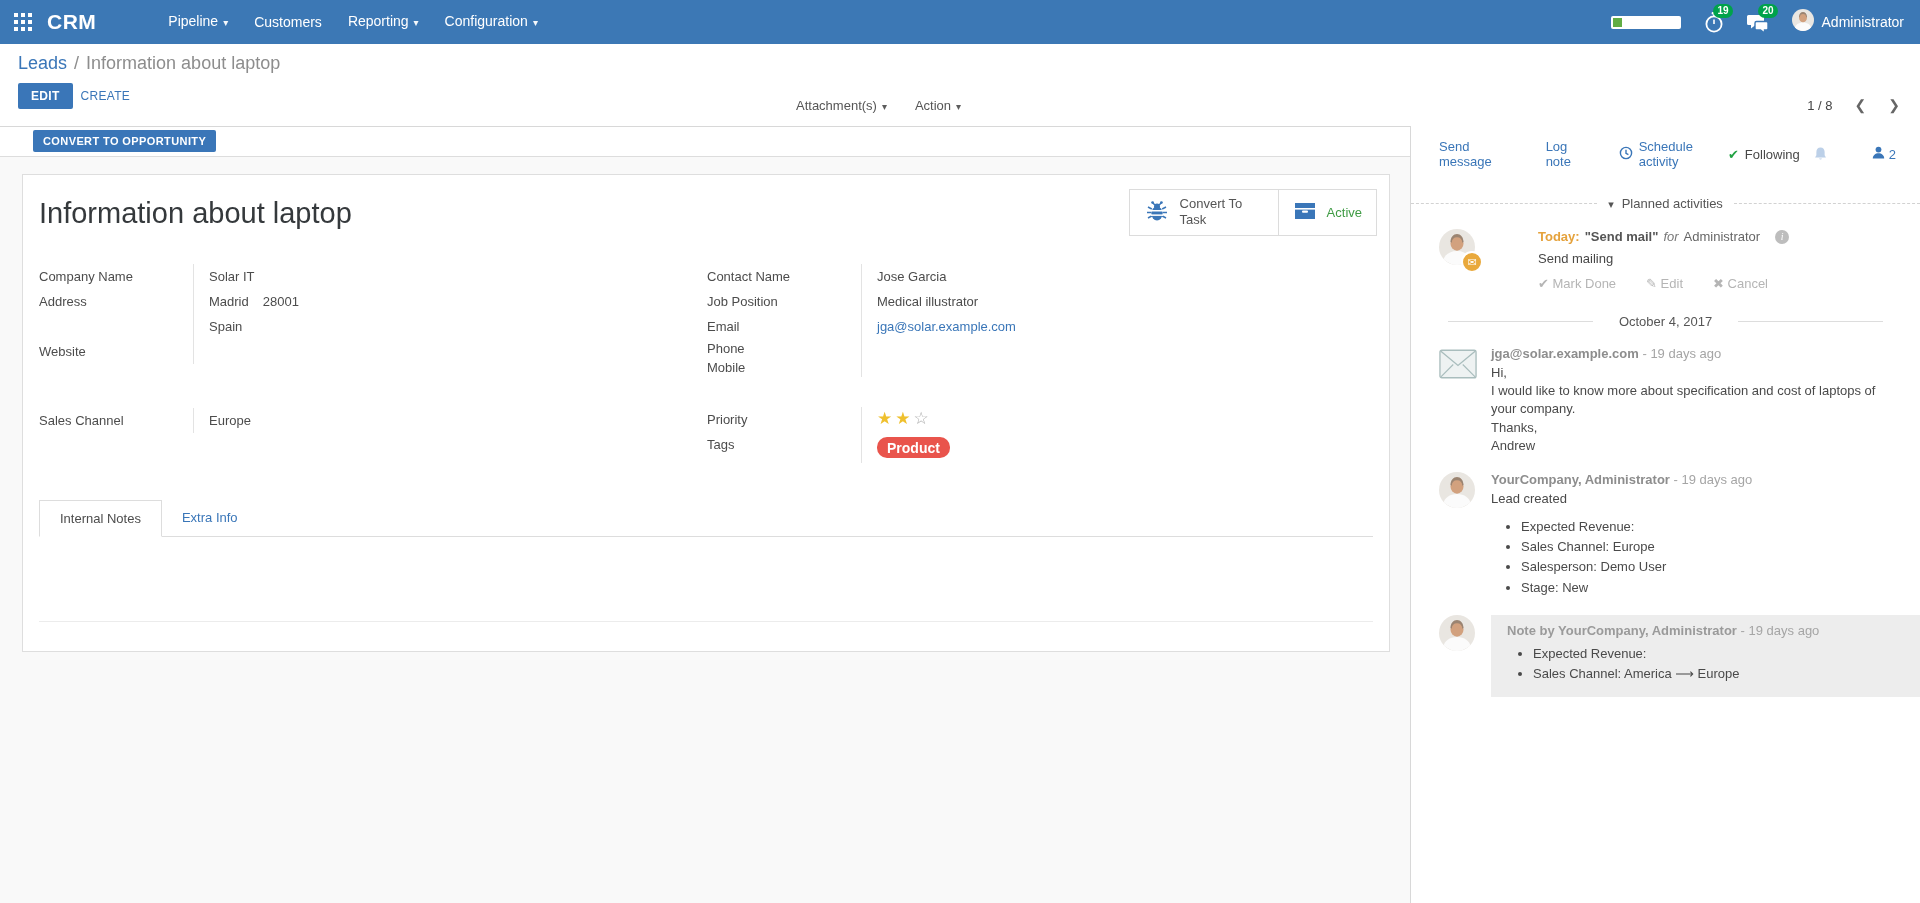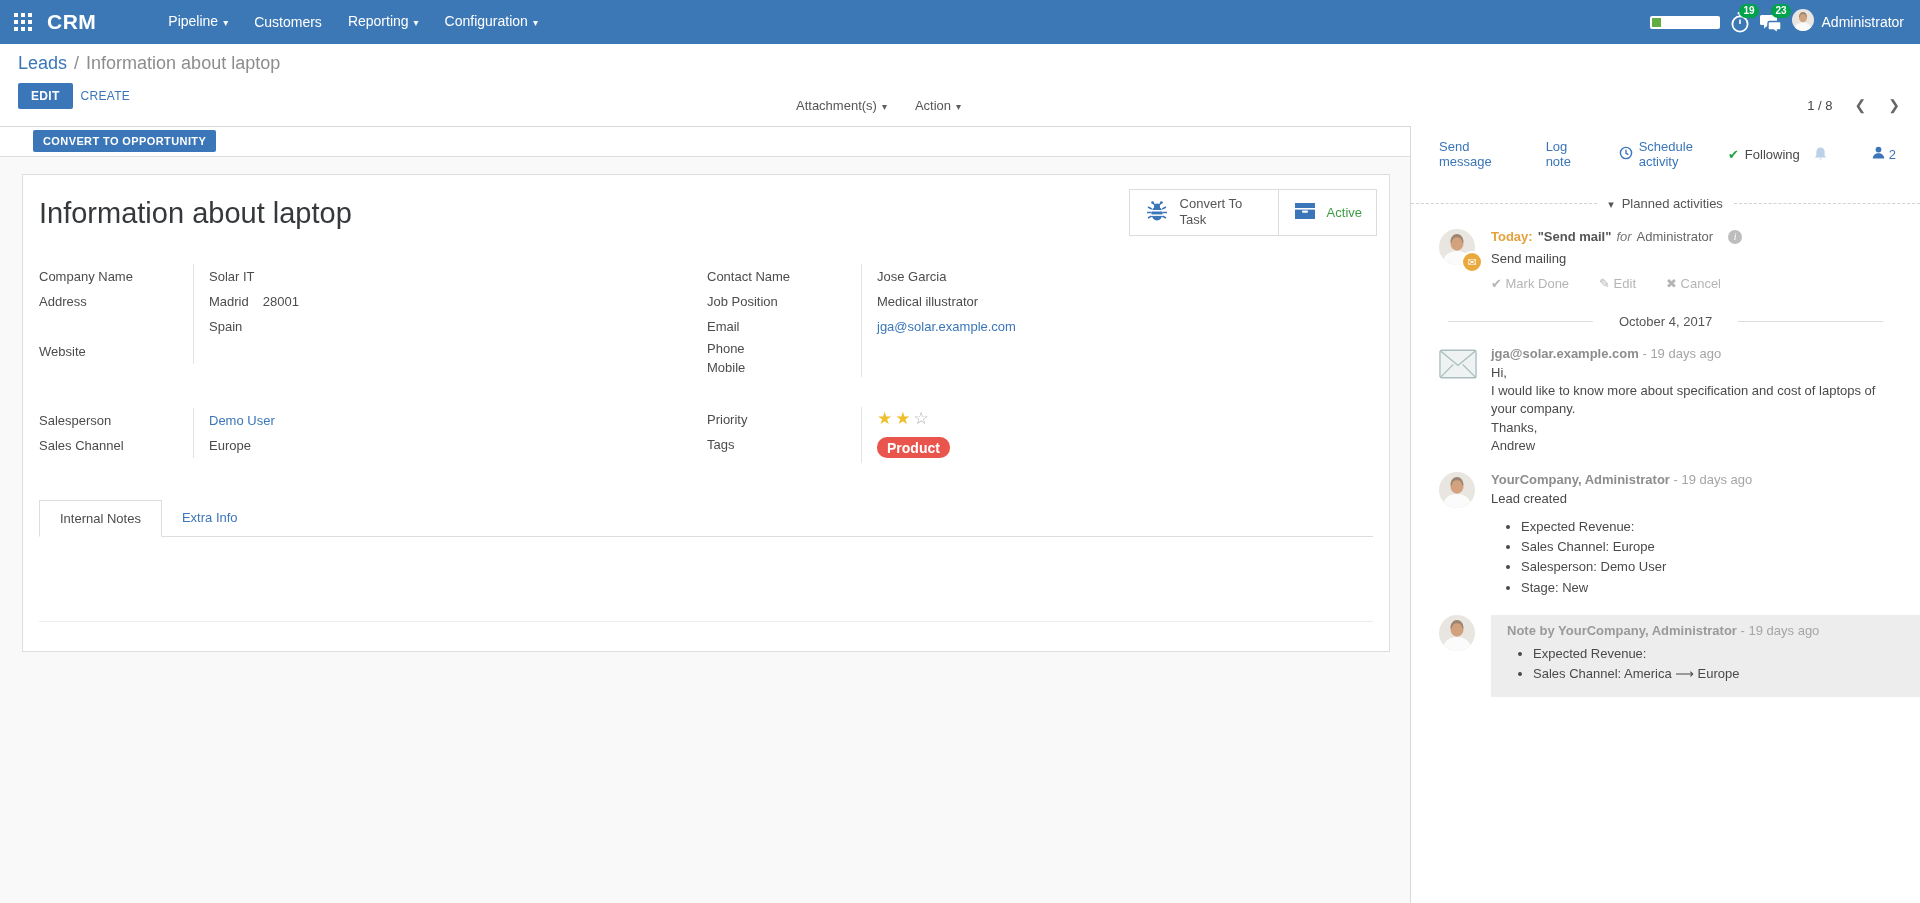--- a/index.html
+++ b/index.html
@@ -7,21 +7,21 @@
   .page { position:relative; width:1920px; height:903px; overflow:hidden; background:#fff; }
   .link { color:#3a76b8; cursor:pointer; text-decoration:none; }
 
   
   .navbar { height:44px; background:#3c78b5; display:flex; align-items:center; color:#fff; }
   .apps-icon { margin-left:14px; display:flex; cursor:pointer; }
   .brand { margin-left:15px; font-size:21px; font-weight:bold; letter-spacing:.5px; cursor:pointer; }
   .menus { margin-left:62px; display:flex; height:44px; align-items:center; }
   .menu { padding:0 10px; margin-right:6px; font-size:14px; line-height:44px; cursor:pointer; white-space:nowrap; }
   .caret::after { content:"▾"; font-size:10px; margin-left:5px; opacity:.95; }
-  .systray { margin-left:auto; margin-right:16px; display:flex; align-items:center; gap:8px; }
+  .systray { margin-left:auto; margin-right:16px; display:flex; align-items:center; gap:21px; }
   .timerbar { width:70px; height:13px; background:#fff; border-radius:2px; padding:2px; cursor:pointer; }
   .timerbar-fill { width:9px; height:9px; background:#61ad44; }
   .tray-ico { position:relative; width:24px; height:24px; display:flex; align-items:flex-end; justify-content:center; cursor:pointer; }
   .tray-badge { position:absolute; top:-6px; right:-7px; background:#00a24b; color:#fff; font-size:10px; font-weight:bold; padding:1px 4px; border-radius:8px; line-height:12px; }
   .user-zone { display:flex; align-items:center; gap:8px; cursor:pointer; }
   .user-name { font-size:14px; }
 
   
   .control-panel { position:relative; height:82px; background:#fff; padding:9px 18px 0; }
   .breadcrumb { font-size:18px; }
@@ -80,21 +80,21 @@
   .following { color:#484848; display:flex; align-items:center; gap:6px; cursor:pointer; }
   .check-green { color:#21a243; font-size:13px; }
   .bell-wrap { margin-left:13px; cursor:pointer; display:flex; }
   .follower-cnt { margin-left:44px; display:flex; align-items:center; gap:4px; color:#3a76b8; cursor:pointer; }
 
   .planned-head { display:flex; align-items:center; margin-top:27px; color:#555; }
   .dash { flex:1; border-top:1px dashed #d2d2d2; }
   .ph-label { margin:0 11px; display:flex; align-items:center; gap:8px; cursor:pointer; }
   .caret-down::before { content:"▾"; font-size:11px; color:#555; }
 
-  .activity { display:flex; padding:18px 24px 0 28px; }
+  .activity { display:flex; padding:18px 24px 0 28px;gap:47px; }
   .av-wrap { position:relative; width:36px; height:36px; flex:none; }
   .badge-env { position:absolute; right:-8px; bottom:-8px; width:22px; height:22px; border-radius:50%; background:#e9a93c; border:2px solid #fff; color:#fff; font-size:11px; display:flex; align-items:center; justify-content:center; }
   .badge-env::before { content:"✉"; }
   .act-body { margin-left:16px; }
   .act-line1 { display:flex; align-items:center; gap:5px; color:#666; }
   .due { color:#e5a23c; font-weight:bold; }
   .summary { color:#555; font-weight:bold; }
   .prep { font-style:italic; color:#777; }
   .info-icon { margin-left:10px; width:14px; height:14px; border-radius:50%; background:#bdbdbd; color:#fff; font-size:10px; line-height:14px; text-align:center; cursor:pointer; }
   .info-icon::before { content:"i"; font-style:italic; font-family:"Liberation Serif",serif; }
@@ -159,21 +159,21 @@
           <polyline points="11,13 11,8.6" stroke-width="1.6"></polyline>
         </g>
           </svg>
         <span class="tray-badge">19</span>
       </span>
       <span class="tray-ico">
         <svg width="23" height="21" viewBox="0 0 23 21">
           <path fill="#ffffff" d="M1 2 h14 a1.5 1.5 0 0 1 1.5 1.5 v7 a1.5 1.5 0 0 1 -1.5 1.5 h-7 l-4.5 3.5 v-3.5 h-2.5 a1.5 1.5 0 0 1 -1.5 -1.5 v-7 A1.5 1.5 0 0 1 1 2 z" transform="translate(0.5,0)"></path>
           <path fill="#ffffff" stroke="#3c78b5" stroke-width="1.4" d="M10 8 h10 a1.5 1.5 0 0 1 1.5 1.5 v5.5 a1.5 1.5 0 0 1 -1.5 1.5 h-2 v3 l-4 -3 h-4 a1.5 1.5 0 0 1 -1.5 -1.5 v-5.5 A1.5 1.5 0 0 1 10 8 z" transform="translate(-0.5,0.5)"></path>
         </svg>
-        <span class="tray-badge">23</span>
+        <span class="tray-badge">20</span>
       </span>
       <span class="user-zone">
         <span>
           <svg width="22" height="22" viewBox="0 0 36 36">
               <defs>
                 <clipPath id="cnav">
                   <circle cx="18" cy="18" r="18"></circle>
                 </clipPath>
               </defs>
             <g clip-path="url(#cnav)">
@@ -267,24 +267,20 @@
             </div>
             <div class="frow">
               <span class="flabel"></span>
               <span class="fvalue">Spain</span>
             </div>
             <div class="frow">
               <span class="flabel">Website</span>
               <span class="fvalue"></span>
             </div>
             <div class="fgap-l"></div>
-            <div class="frow">
-              <span class="flabel">Salesperson</span>
-              <span class="fvalue"><a class="link">Demo User</a></span>
-            </div>
             <div class="frow">
               <span class="flabel">Sales Channel</span>
               <span class="fvalue">Europe</span>
             </div>
           </div>
 
           <div class="col">
             <div class="frow">
               <span class="flabel">Contact Name</span>
               <span class="fvalue">Jose Garcia</span>

